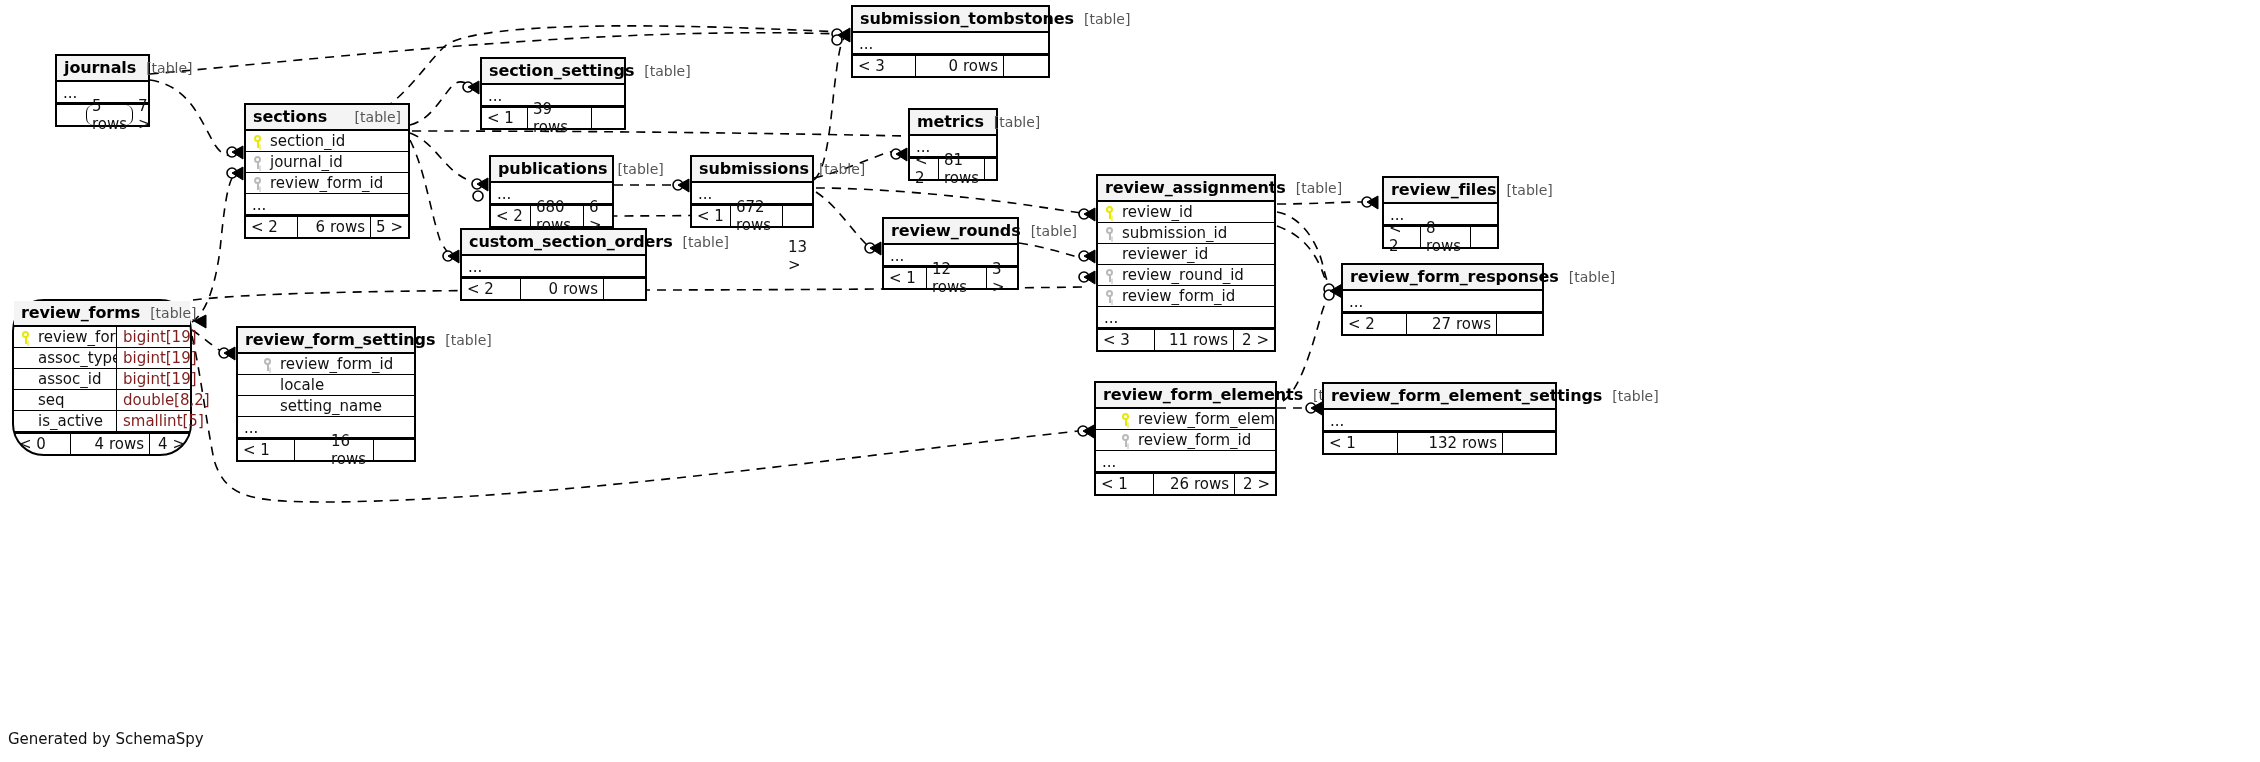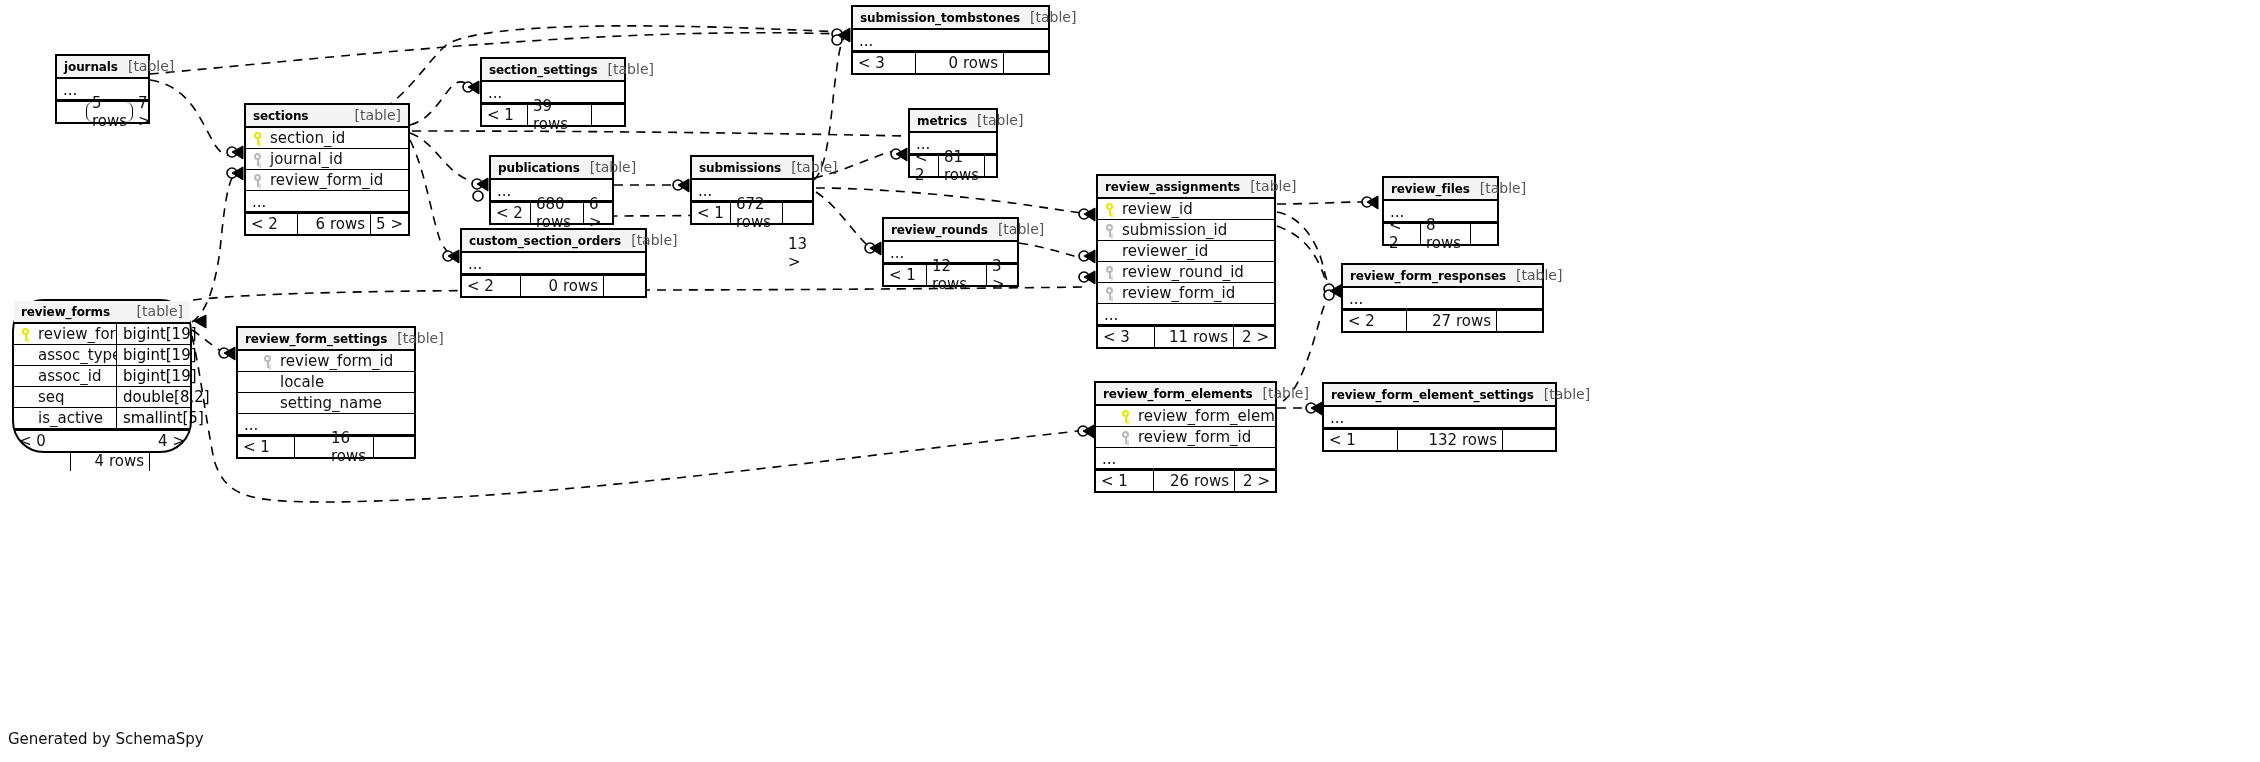--- a/index.html
+++ b/index.html
@@ -27,21 +27,21 @@
     display: flex;
     align-items: baseline;
     justify-content: space-between;
     background: #f4f4f4;
     border-bottom: 2px solid #000000;
     padding: 2px 7px 3px 7px;
     white-space: nowrap;
   }
   .tbl .hdr .tname {
     font-weight: bold;
-    font-size: 12px;
+    font-size: 16px;
     color: #000000;
     letter-spacing: -0.1px;
   }
   .tbl .hdr .ttag {
     font-size: 14px;
     color: #555555;
     padding-left: 10px;
   }
   .tbl .row {
     display: flex;
@@ -58,21 +58,21 @@
     padding-left: 6px;
     font-size: 15px;
     color: #111111;
     overflow: hidden;
   }
   .tbl .col-type {
     flex: 0 0 auto;
     border-left: 1px solid #000000;
     padding: 8px 6px;
     font-size: 15px;
-    color: #000000;
+    color: #7f1d1d;
     height: 100%;
     display: flex;
     align-items: center;
     box-sizing: border-box;
   }
   .tbl .ellipsis {
     padding-left: 6px;
     font-size: 15px;
     color: #111111;
     line-height: 14px;
@@ -517,21 +517,21 @@
         </div>
         <div class="row">
           <div class="col-name">
             <span class="keyicon none"></span>
             <span>is_active</span>
           </div>
           <div class="col-type" style="width: 74px;">smallint[5]</div>
         </div>
         <div class="foot">
           <div class="fl" style="flex: 0 0 56px;">&lt; 0</div>
-          <div class="fc" style="flex: 1 1 auto; margin-top: 20px;">4 rows</div>
+          <div class="fc" style="flex: 1 1 auto;">4 rows</div>
           <div class="fr" style="flex: 0 0 40px;">4 &gt;</div>
         </div>
       </div>
       <div class="tbl" style="left: 236px; top: 326px; width: 180px;">
         <div class="hdr">
           <span class="tname">review_form_settings</span>
           <span class="ttag">[table]</span>
         </div>
         <div class="row">
           <div class="col-name indent">

